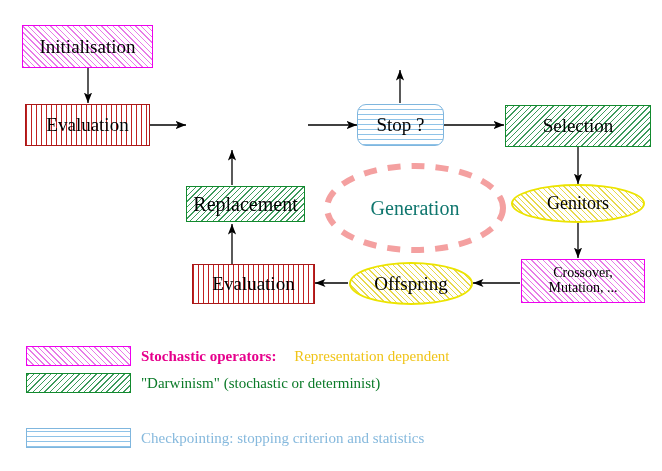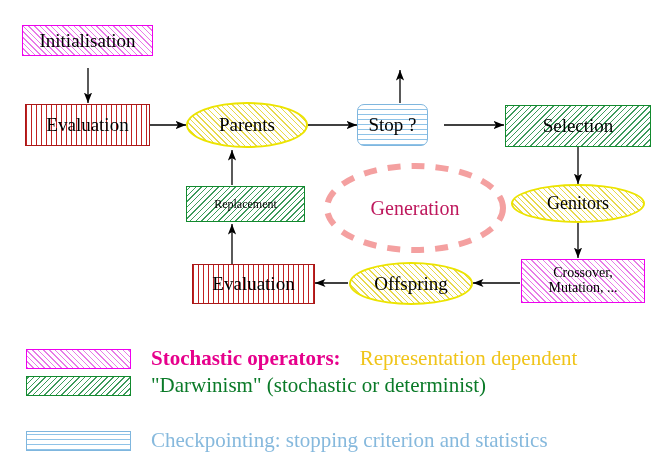--- a/index.html
+++ b/index.html
@@ -43,30 +43,30 @@
     background-color:#ffffff;
     background-image:repeating-linear-gradient(45deg,
       #e8d84a 0px,#e8d84a 1px,#ffffff 1px,#ffffff 4px);
     border:2px solid #ece400;
     border-radius:50%;
   }
   .rounded{border-radius:9px;}
 
   .node.txt18{font-size:19px;}
   .node.txt17{font-size:18px;}
-  .node.txt15{font-size:12px;}
+  .node.txt15{font-size:20px;}
   .node.txt13{font-size:14px;}
 
   .genbox{position:absolute;border:0;}
   .genbox .lbl{position:absolute;left:0;right:0;top:50%;transform:translateY(-50%);
-     text-align:center;color:#be185d;font-size:20px;}
+     text-align:center;color:#0f766e;font-size:20px;}
 
   .legend-row{position:absolute;display:flex;align-items:center;}
   .swatch{width:105px;height:20px;box-sizing:border-box;}
-  .legend-text{margin-left:20px;font-size:21px;white-space:nowrap;}
+  .legend-text{margin-left:10px;font-size:15px;white-space:nowrap;}
   .lt-magenta{color:#e6008c;font-weight:bold;}
   .lt-gold{color:#f0c419;}
   .lt-green{color:#0a7a28;}
   .lt-red{color:#c00000;font-weight:bold;}
   .lt-blue{color:#86b9dd;}
   svg.edges{position:absolute;left:0;top:0;width:662px;height:471px;
             pointer-events:none;z-index:1;}
 </style>
 </head>
 <body>
@@ -98,34 +98,31 @@
       <line x1="520" y1="283" x2="473" y2="283"></line>
 
       <line x1="348" y1="283" x2="315" y2="283"></line>
 
       <line x1="232" y1="264" x2="232" y2="224"></line>
 
       <line x1="232" y1="185" x2="232" y2="150"></line>
     </g>
   </svg>
 
-  <div class="node fill-magenta txt18" style="left:22px;top:25px;width:131px;height:31px;z-index:2;">
+  <div class="node fill-magenta txt18" style="left:22px;top:25px;width:131px;height:43px;z-index:2;">
     <span>Initialisation</span>
   </div>
 
   <div class="node fill-red txt18" style="left:25px;top:104px;width:125px;height:42px;z-index:2;">
     <span>Evaluation</span>
   </div>
 
-  <div class="node fill-yellow txt18" style="left:186px;top:102px;width:122px;height:46px;z-index:2;">
-    <span>Parents</span>
-  </div>
 
 
-  <div class="node fill-blue rounded txt18" style="left:357px;top:104px;width:71px;height:42px;z-index:2;border-radius:7px;">
+  <div class="node fill-blue rounded txt18" style="left:357px;top:104px;width:87px;height:42px;z-index:2;">
     <span>Stop ?</span>
   </div>
 
   <div class="node fill-green txt18" style="left:505px;top:105px;width:146px;height:42px;z-index:2;">
     <span>Selection</span>
   </div>
 
   <div class="node fill-yellow txt17" style="left:511px;top:184px;width:134px;height:39px;z-index:2;text-align:right;">
     <span>Genitors</span>
   </div>

